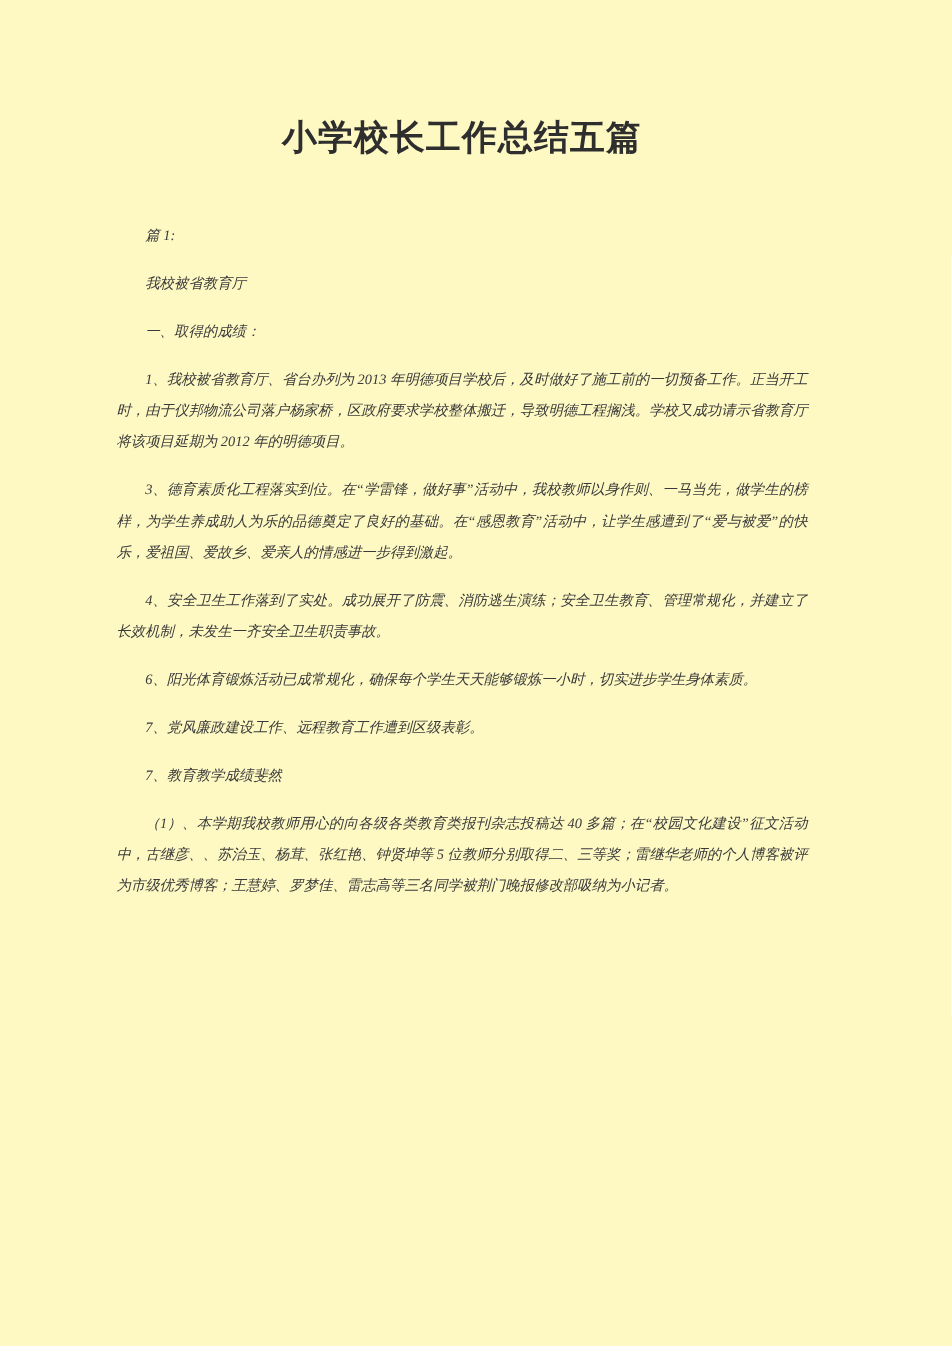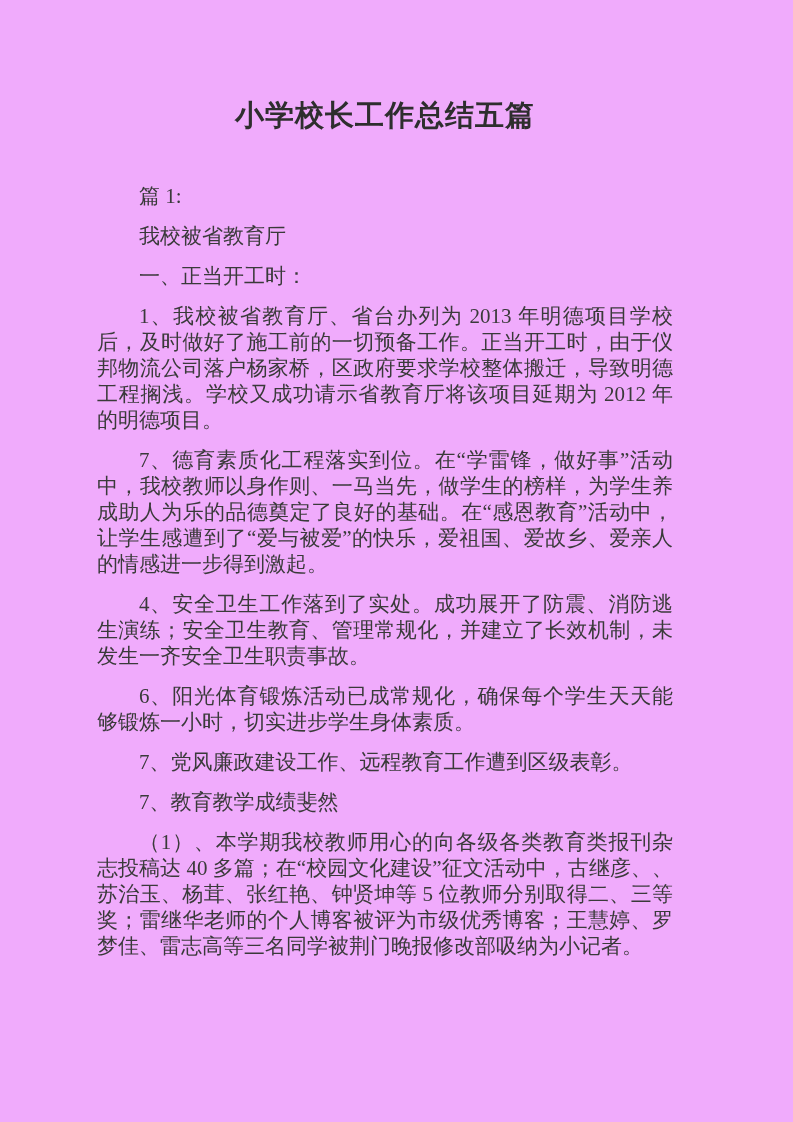--- a/index.html
+++ b/index.html
@@ -6,60 +6,61 @@
   html, body {
     margin: 0;
     padding: 0;
     background: #ffffff;
   }
   .page {
     position: relative;
     width: 793px;
     height: 1122px;
     margin: 0 auto;
-    background: #f0abfc;
+    background: #fef9c3;
     box-sizing: border-box;
     padding: 96px 120px 0 97px;
     font-family: "Liberation Serif", "DejaVu Serif", serif;
     color: #343434;
     overflow: hidden;
   }
   .doc-title {
     font-size: 29px;
     line-height: 38px;
     font-weight: bold;
     text-align: center;
     margin: 0 0 49px 0;
     letter-spacing: 1px;
     color: #2e2e2e;
   }
   .doc-body {
     display: block;
   }
   .para {
-    font-size: 21px;
+    font-size: 12px;
     line-height: 26px;
     margin: 14px 0;
     text-indent: 2em;
     text-align: justify;
     text-justify: inter-ideograph;
     word-break: break-all;
     color: #3a3a3a;
+    font-style: italic;
   }
 </style>
 </head>
 <body>
 
 <div class="page">
   <h1 class="doc-title">小学校长工作总结五篇</h1>
   <div class="doc-body" id="doc-body">
       <p class="para">篇 1:</p>
       <p class="para">我校被省教育厅</p>
-      <p class="para">一、正当开工时：</p>
+      <p class="para">一、取得的成绩：</p>
       <p class="para">1、我校被省教育厅、省台办列为 2013 年明德项目学校后，及时做好了施工前的一切预备工作。正当开工时，由于仪邦物流公司落户杨家桥，区政府要求学校整体搬迁，导致明德工程搁浅。学校又成功请示省教育厅将该项目延期为 2012 年的明德项目。</p>
-      <p class="para">7、德育素质化工程落实到位。在“学雷锋，做好事”活动中，我校教师以身作则、一马当先，做学生的榜样，为学生养成助人为乐的品德奠定了良好的基础。在“感恩教育”活动中，让学生感遭到了“爱与被爱”的快乐，爱祖国、爱故乡、爱亲人的情感进一步得到激起。</p>
+      <p class="para">3、德育素质化工程落实到位。在“学雷锋，做好事”活动中，我校教师以身作则、一马当先，做学生的榜样，为学生养成助人为乐的品德奠定了良好的基础。在“感恩教育”活动中，让学生感遭到了“爱与被爱”的快乐，爱祖国、爱故乡、爱亲人的情感进一步得到激起。</p>
       <p class="para">4、安全卫生工作落到了实处。成功展开了防震、消防逃生演练；安全卫生教育、管理常规化，并建立了长效机制，未发生一齐安全卫生职责事故。</p>
       <p class="para">6、阳光体育锻炼活动已成常规化，确保每个学生天天能够锻炼一小时，切实进步学生身体素质。</p>
       <p class="para">7、党风廉政建设工作、远程教育工作遭到区级表彰。</p>
       <p class="para">7、教育教学成绩斐然</p>
       <p class="para">（1）、本学期我校教师用心的向各级各类教育类报刊杂志投稿达 40 多篇；在“校园文化建设”征文活动中，古继彦、、苏治玉、杨茸、张红艳、钟贤坤等 5 位教师分别取得二、三等奖；雷继华老师的个人博客被评为市级优秀博客；王慧婷、罗梦佳、雷志高等三名同学被荆门晚报修改部吸纳为小记者。</p>
     </div>
 </div>
 
 </body></html>

